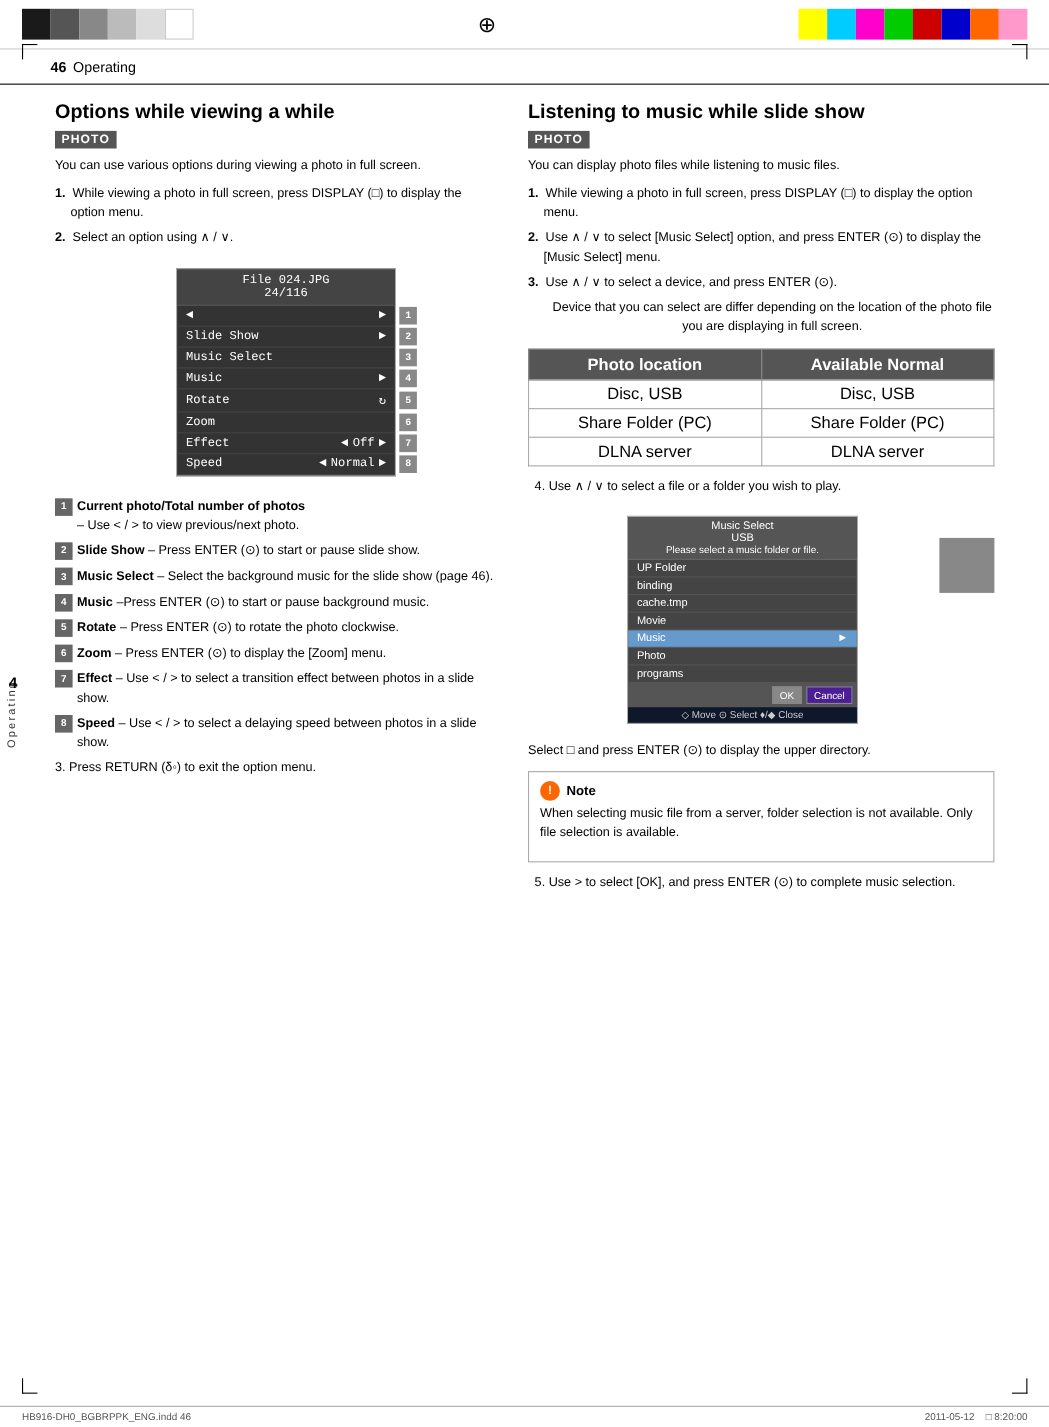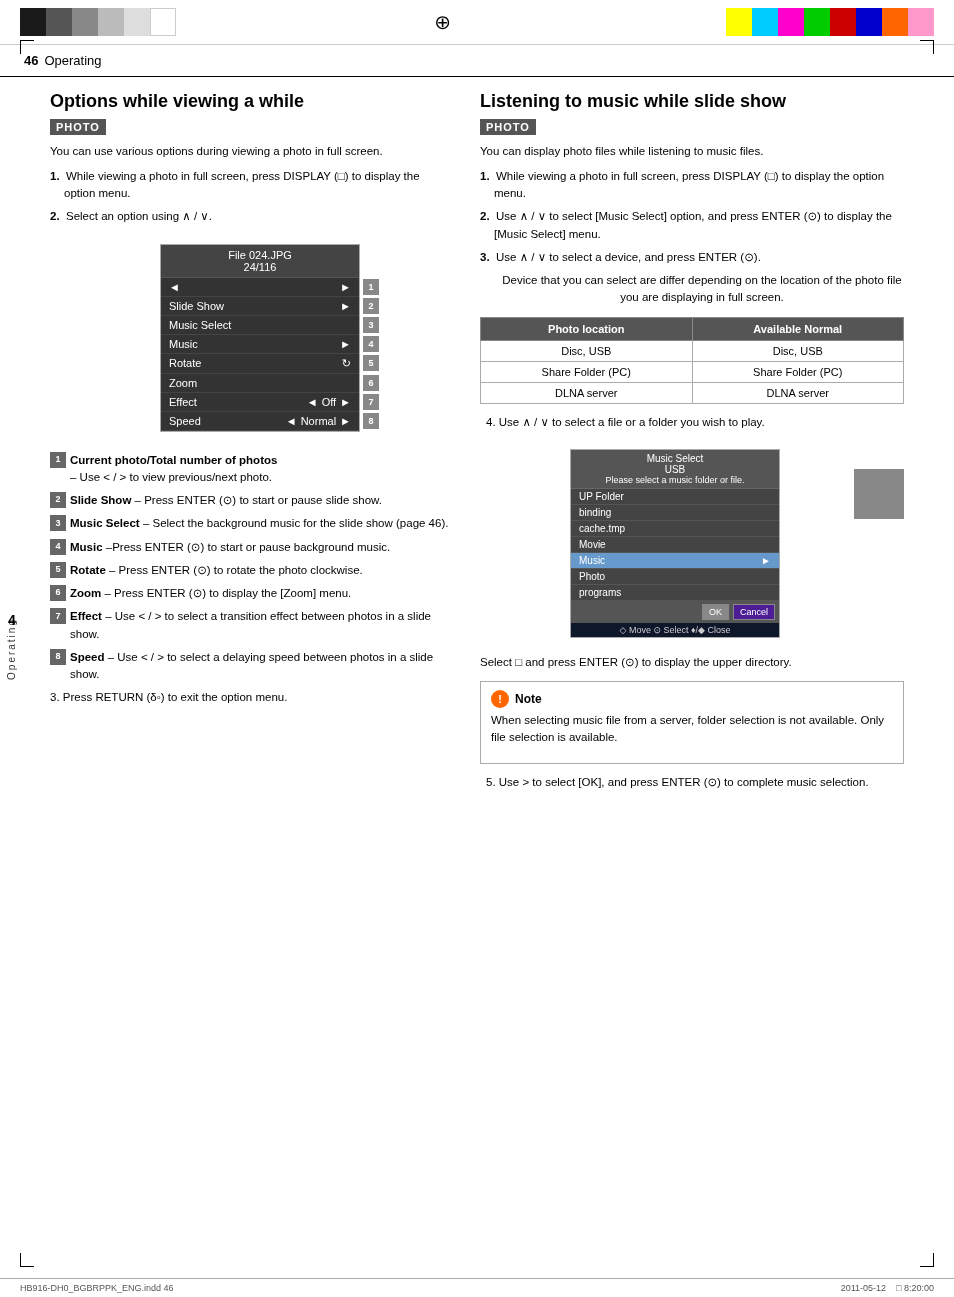--- a/index.html
+++ b/index.html
@@ -137,21 +137,21 @@
     }
     .desc-item-text {
       flex: 1;
     }
 
     
     .photo-table {
       width: 100%;
       border-collapse: collapse;
       margin: 10px 0;
-      font-size: 11px;
+      font-size: 15px;
     }
     .photo-table th {
       background: #555;
       color: #fff;
       padding: 5px 8px;
       text-align: center;
       border: 1px solid #888;
     }
     .photo-table td {
       border: 1px solid #aaa;
@@ -238,21 +238,21 @@
       justify-content: center;
       font-size: 11px;
       font-weight: bold;
     }
 
     
     .page-header {
       display: flex;
       align-items: baseline;
       gap: 6px;
-      padding: 8px 24px;
+      padding: 8px 46px;
       border-bottom: 1px solid #000;
       font-size: 12px;
     }
     .page-number {
       font-weight: bold;
       font-size: 13px;
     }
     .page-title-header {
       font-size: 13px;
     }
@@ -361,21 +361,21 @@
     </div>
     <p>You can use various options during viewing a photo in full screen.</p>
 
     <div class="step">
       <strong>1.</strong>&nbsp;&nbsp;<span>While viewing a photo in full screen, press DISPLAY (□) to display the option menu.</span>
     </div>
     <div class="step">
       <strong>2.</strong>&nbsp;&nbsp;<span>Select an option using ∧ / ∨.</span>
     </div>
 
-    <div style="display:flex; align-items:flex-start; margin: 8px 0 10px 20px;">
+    <div style="display:flex; align-items:flex-start; margin: 8px 0 10px 20px; font-family: Liberation Mono, monospace;">
       <div class="menu-box">
         <div class="menu-header">
           <div>File 024.JPG</div>
           <div>24/116</div>
         </div>
 
         <div class="menu-item" style="justify-content:space-between;">
           <span>◄</span>
           <span></span>
           <span>►</span>

